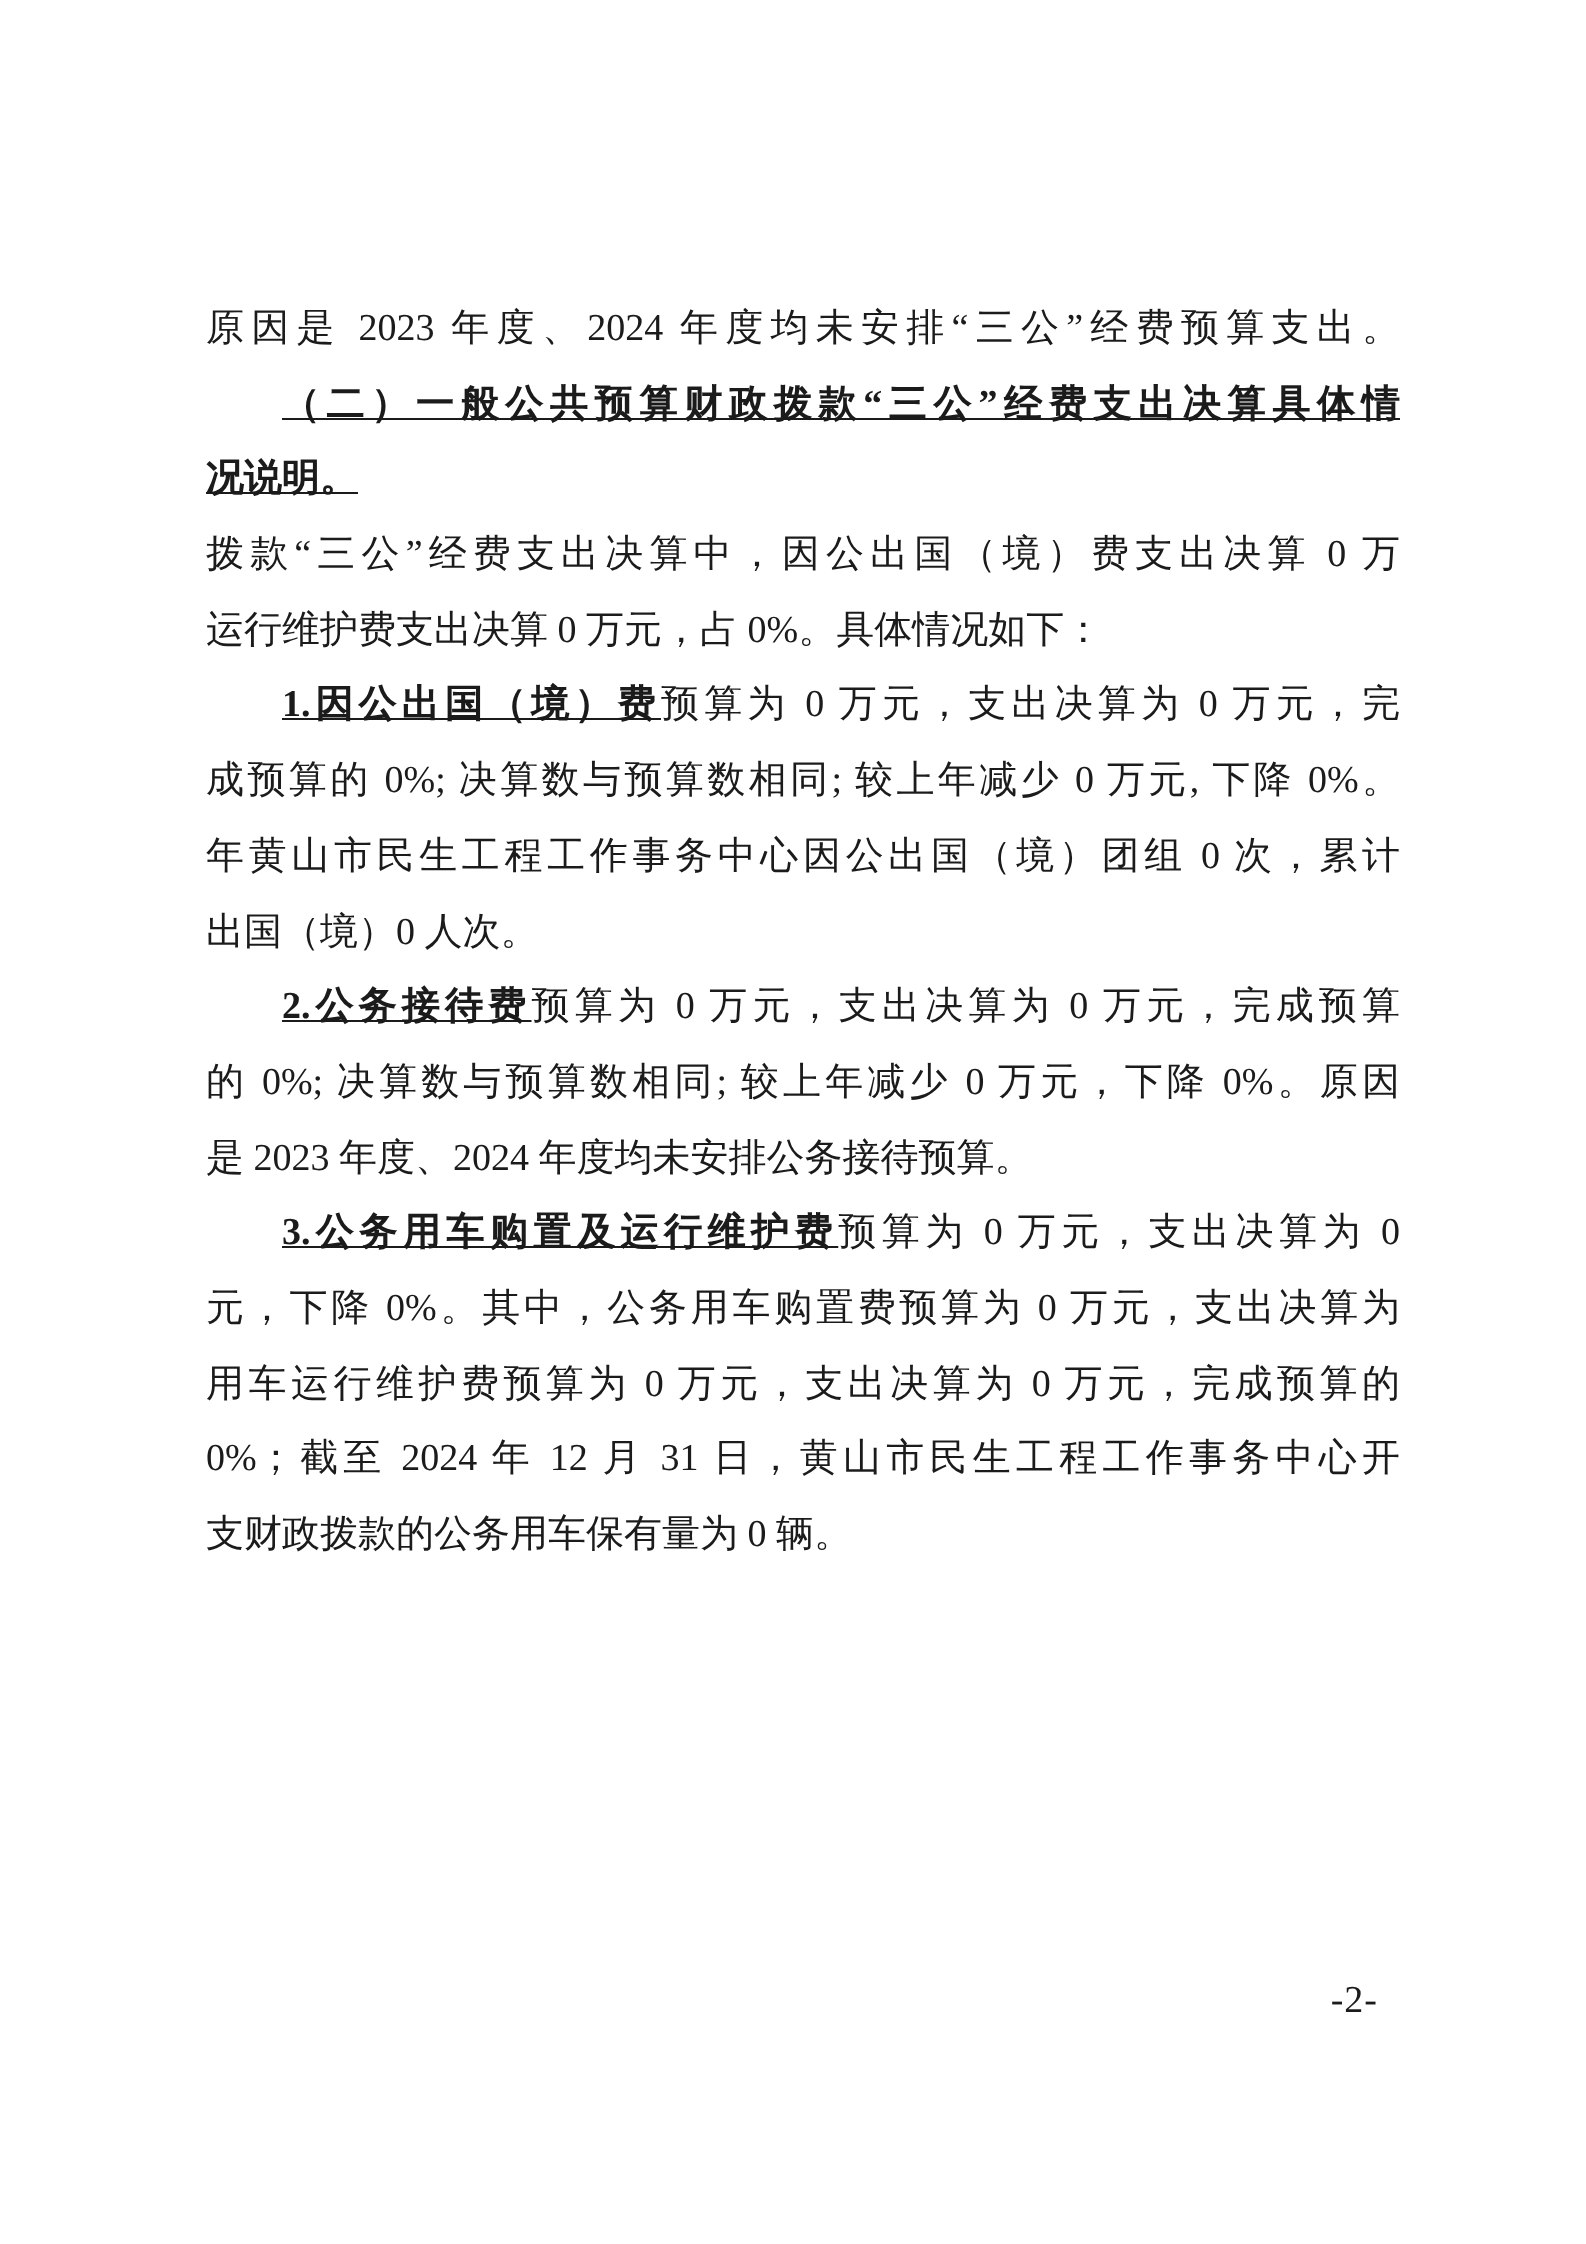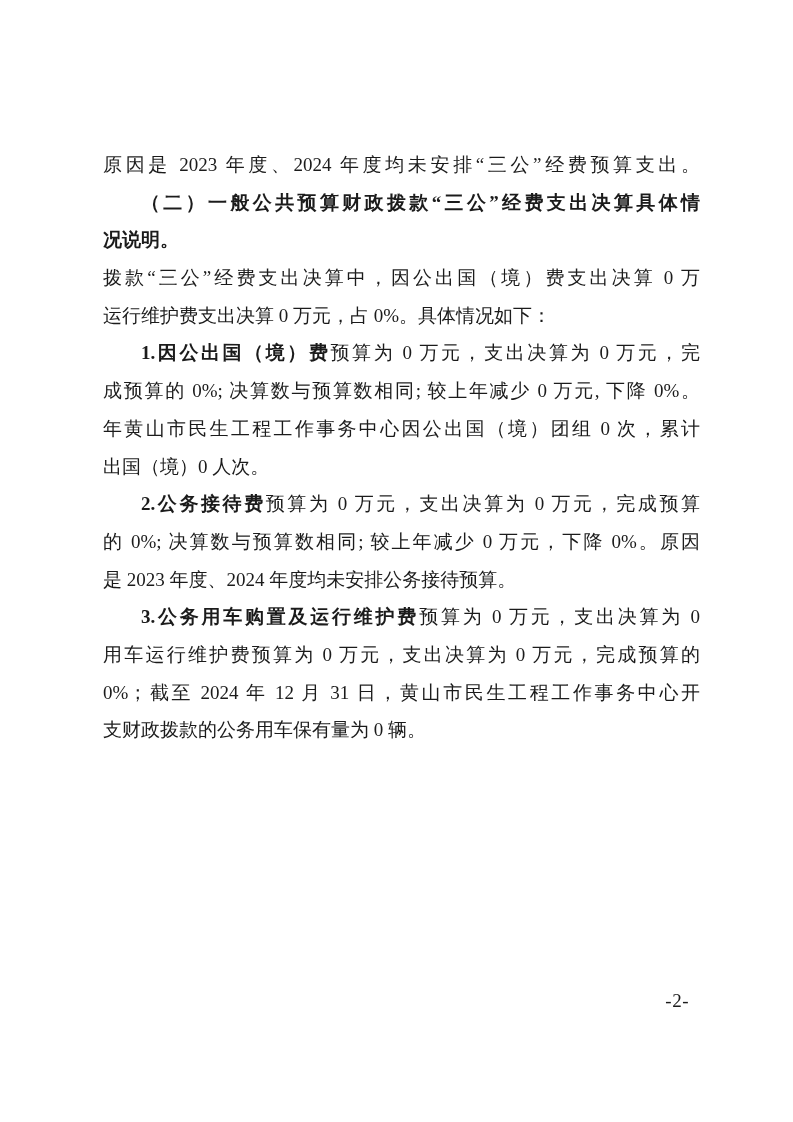--- a/index.html
+++ b/index.html
@@ -34,20 +34,21 @@
   }
   .line.last {
     text-align: center;
     text-align-last: left;
   }
   .line.indent {
     text-indent: 38px;
   }
   .line .bold {
     font-weight: bold;
+    text-decoration: underline;
   }
   .page-footer {
     position: absolute;
     top: 988px;
     right: 104px;
     font-size: 19px;
     line-height: 26px;
     letter-spacing: 0.5px;
   }
 </style>
@@ -62,18 +63,19 @@
       <div class="line"><span>拨款“三公”经费支出决算中，因公出国（境）费支出决算 0 万</span></div>
       <div class="line last"><span>运行维护费支出决算 0 万元，占 0%。具体情况如下：</span></div>
       <div class="line indent"><span class="bold">1.因公出国（境）费</span><span>预算为 0 万元，支出决算为 0 万元，完</span></div>
       <div class="line"><span>成预算的 0%; 决算数与预算数相同; 较上年减少 0 万元, 下降 0%。</span></div>
       <div class="line"><span>年黄山市民生工程工作事务中心因公出国（境）团组 0 次，累计</span></div>
       <div class="line last"><span>出国（境）0 人次。</span></div>
       <div class="line indent"><span class="bold">2.公务接待费</span><span>预算为 0 万元，支出决算为 0 万元，完成预算</span></div>
       <div class="line"><span>的 0%; 决算数与预算数相同; 较上年减少 0 万元，下降 0%。原因</span></div>
       <div class="line last"><span>是 2023 年度、2024 年度均未安排公务接待预算。</span></div>
       <div class="line indent"><span class="bold">3.公务用车购置及运行维护费</span><span>预算为 0 万元，支出决算为 0</span></div>
+      <div class="line"><span>元，下降 0%。其中，公务用车购置费预算为 0 万元，支出决算为</span></div>
       <div class="line"><span>用车运行维护费预算为 0 万元，支出决算为 0 万元，完成预算的</span></div>
       <div class="line"><span>0%；截至 2024 年 12 月 31 日，黄山市民生工程工作事务中心开</span></div>
       <div class="line last"><span>支财政拨款的公务用车保有量为 0 辆。</span></div>
     </div>
   <div class="page-footer">-2-</div>
 </div>
 
 </body></html>

